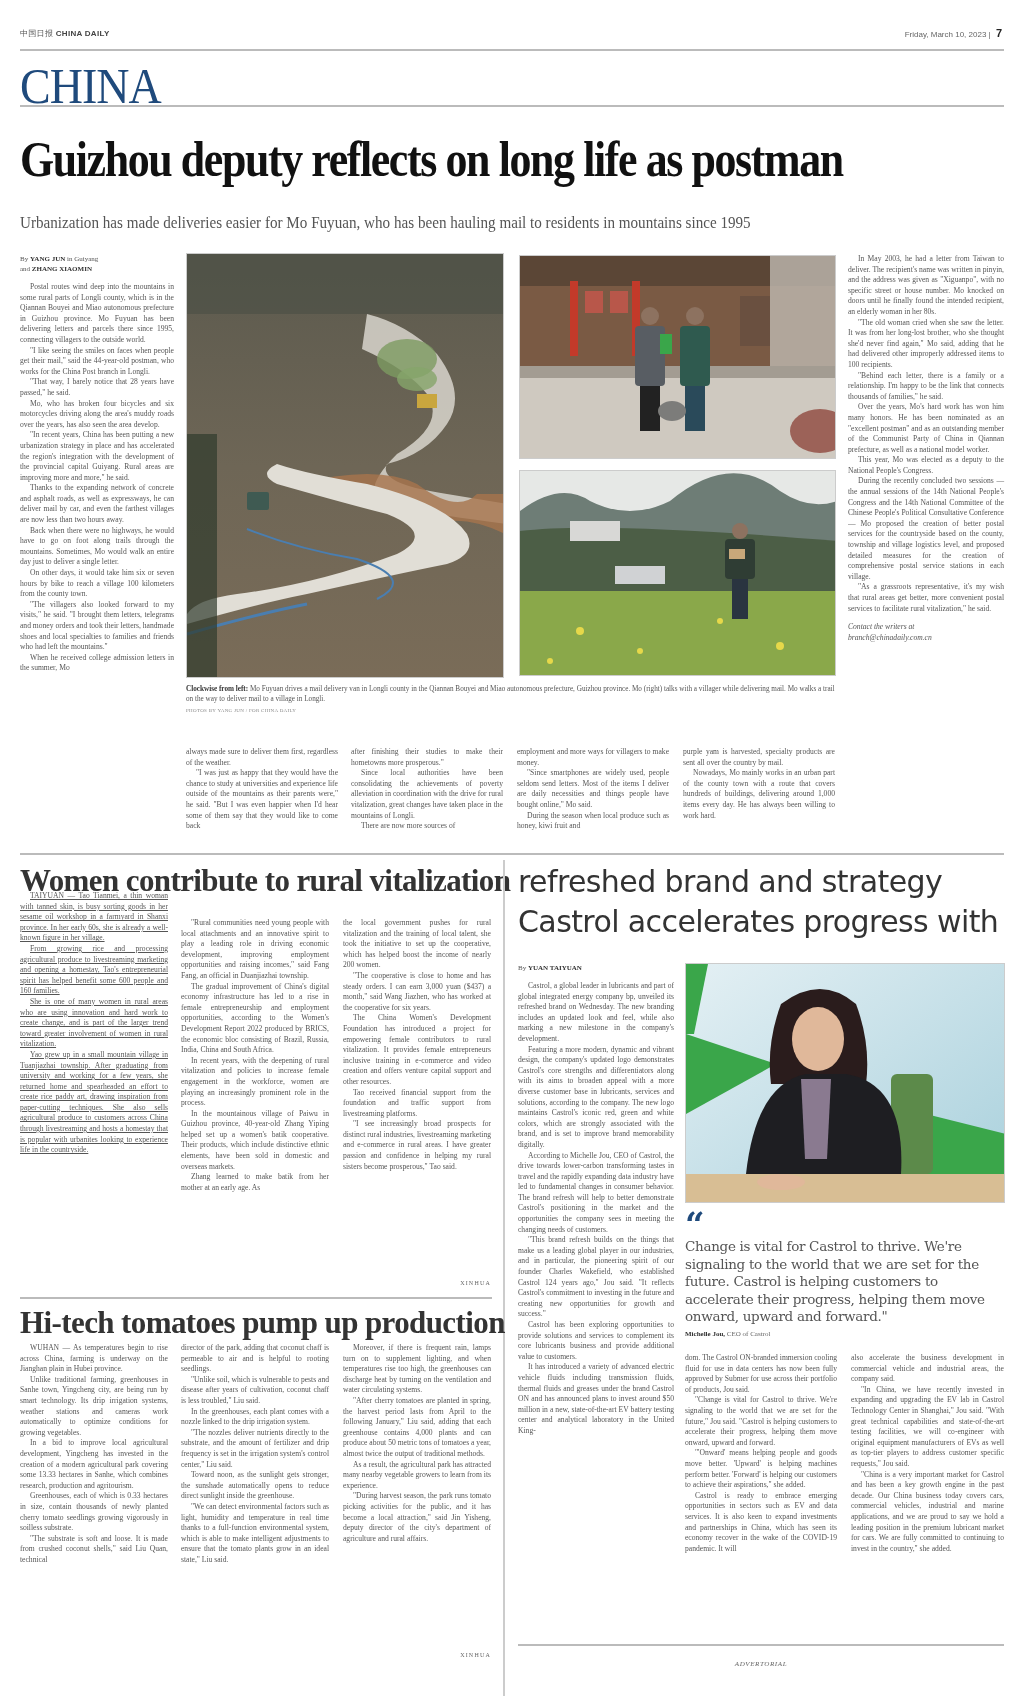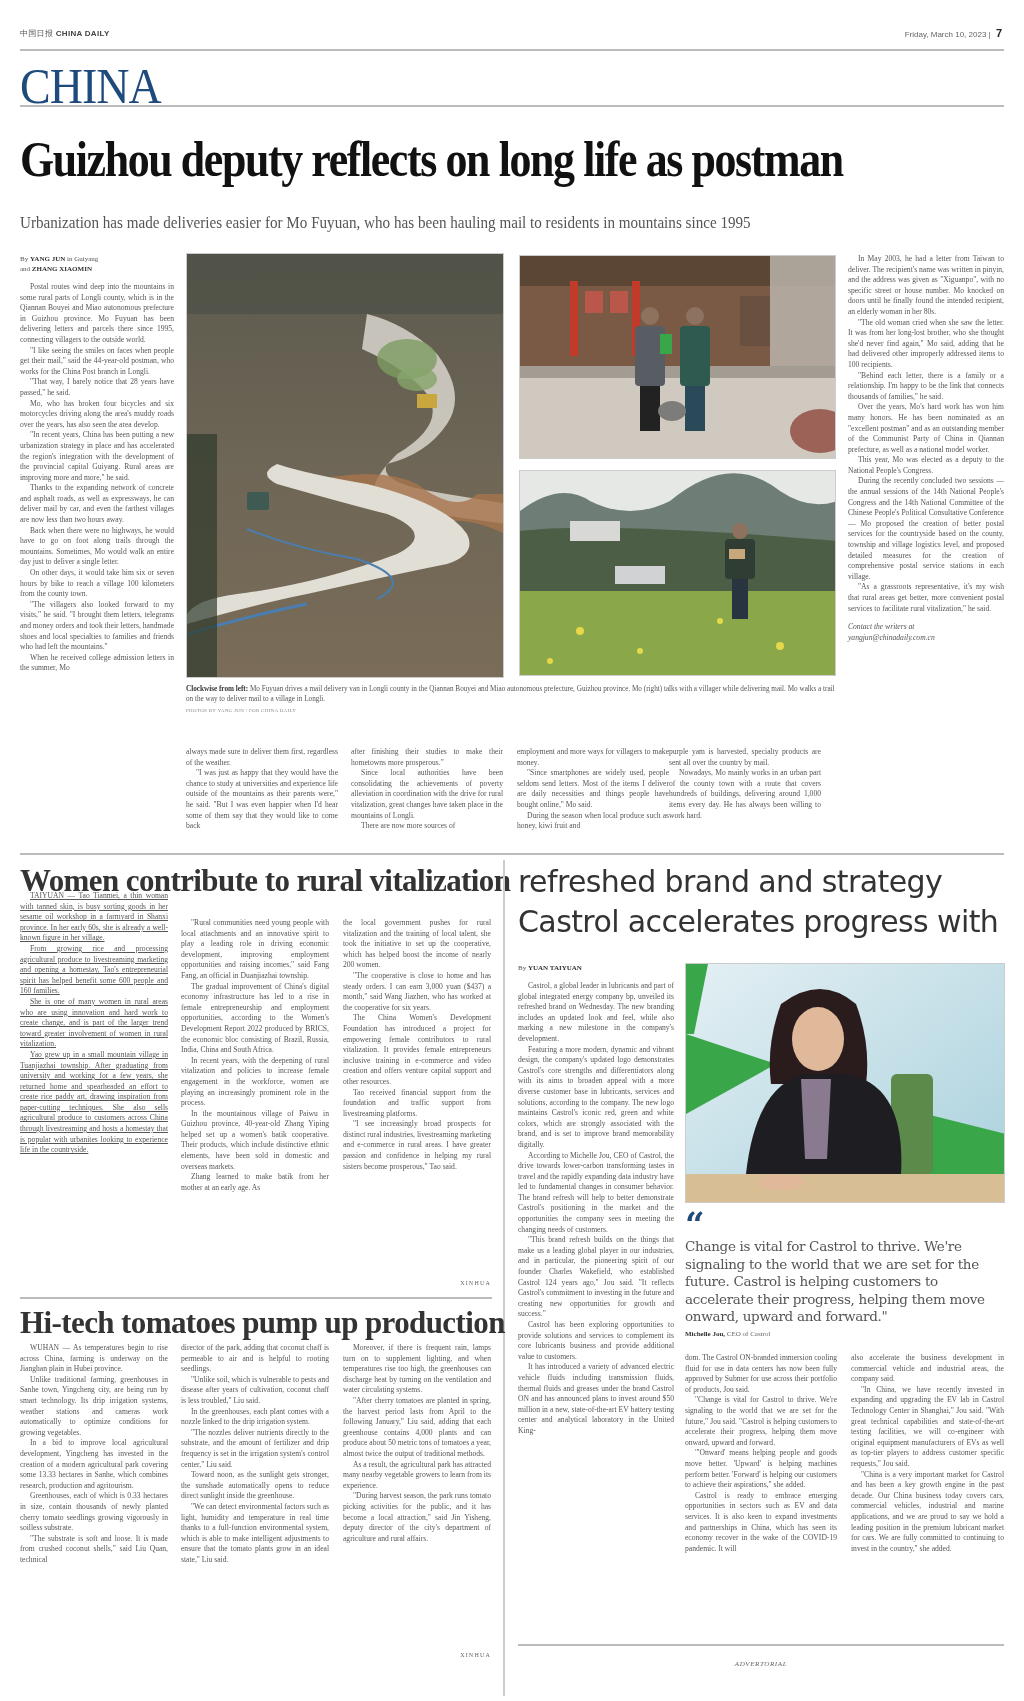--- a/index.html
+++ b/index.html
@@ -159,36 +159,36 @@
 <div class="abs col" style="left:351px; top:747px; width:152px;">
   <p style="text-indent:0">after finishing their studies to make their hometowns more prosperous."</p>
   <p>Since local authorities have been consolidating the achievements of poverty alleviation in coordination with the drive for rural vitalization, great changes have taken place in the mountains of Longli.</p>
   <p>There are now more sources of</p>
 </div>
 <div class="abs col" style="left:517px; top:747px; width:152px;">
   <p style="text-indent:0">employment and more ways for villagers to make money.</p>
   <p>"Since smartphones are widely used, people seldom send letters. Most of the items I deliver are daily necessities and things people have bought online," Mo said.</p>
   <p>During the season when local produce such as honey, kiwi fruit and</p>
 </div>
-<div class="abs col" style="left:669px; top:747px; width:152px;">
+<div class="abs col" style="left:683px; top:747px; width:152px;">
   <p style="text-indent:0">purple yam is harvested, specialty products are sent all over the country by mail.</p>
   <p>Nowadays, Mo mainly works in an urban part of the county town with a route that covers hundreds of buildings, delivering around 1,000 items every day. He has always been willing to work hard.</p>
 </div>
 
 <div class="abs col" style="left:848px; top:254px; width:156px;">
   <p>In May 2003, he had a letter from Taiwan to deliver. The recipient's name was written in pinyin, and the address was given as "Xiguanpo", with no specific street or house number. Mo knocked on doors until he finally found the intended recipient, an elderly woman in her 80s.</p>
   <p>"The old woman cried when she saw the letter. It was from her long-lost brother, who she thought she'd never find again," Mo said, adding that he had delivered other improperly addressed items to 100 recipients.</p>
   <p>"Behind each letter, there is a family or a relationship. I'm happy to be the link that connects thousands of families," he said.</p>
   <p>Over the years, Mo's hard work has won him many honors. He has been nominated as an "excellent postman" and as an outstanding member of the Communist Party of China in Qiannan prefecture, as well as a national model worker.</p>
   <p>This year, Mo was elected as a deputy to the National People's Congress.</p>
   <p>During the recently concluded two sessions — the annual sessions of the 14th National People's Congress and the 14th National Committee of the Chinese People's Political Consultative Conference — Mo proposed the creation of better postal services for the countryside based on the county, township and village logistics level, and proposed detailed measures for the creation of comprehensive postal service stations in each village.</p>
   <p>"As a grassroots representative, it's my wish that rural areas get better, more convenient postal services to facilitate rural vitalization," he said.</p>
   <div style="margin-top:8px; font-style:italic;">
     <div>Contact the writers at</div>
-    <div>yangjun@chinadaily.com.cn</div>
+    <div>branch@chinadaily.com.cn</div>
   </div>
 </div>
 
 <div class="abs rule" style="left:20px; top:853px; width:984px;"></div>
 
 <div class="abs h2" style="left:20px; top:863px;">Women contribute to rural vitalization</div>
 <div class="abs col" style="left:20px; top:891px; width:148px;text-decoration:underline;">
   <p>TAIYUAN — Tao Tianmei, a thin woman with tanned skin, is busy sorting goods in her sesame oil workshop in a farmyard in Shanxi province. In her early 60s, she is already a well-known figure in her village.</p>
   <p>From growing rice and processing agricultural produce to livestreaming marketing and opening a homestay, Tao's entrepreneurial spirit has helped benefit some 600 people and 160 families.</p>
   <p>She is one of many women in rural areas who are using innovation and hard work to create change, and is part of the larger trend toward greater involvement of women in rural vitalization.</p>

